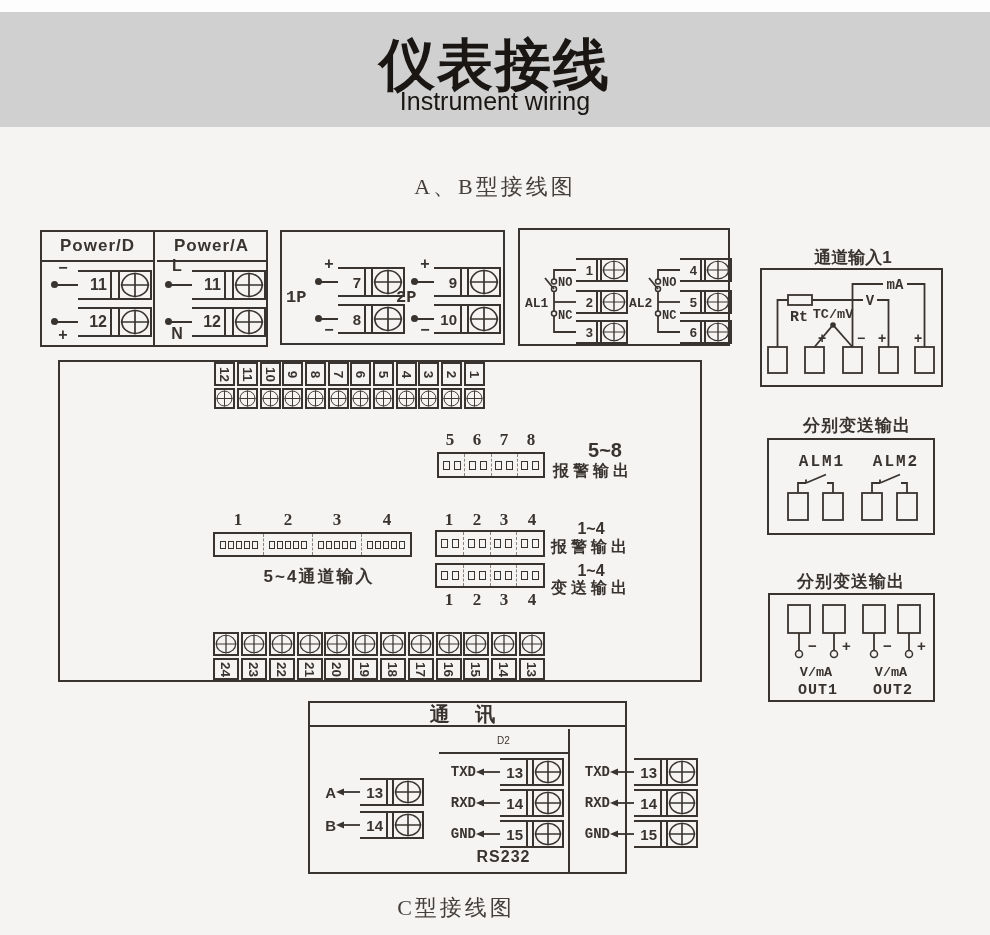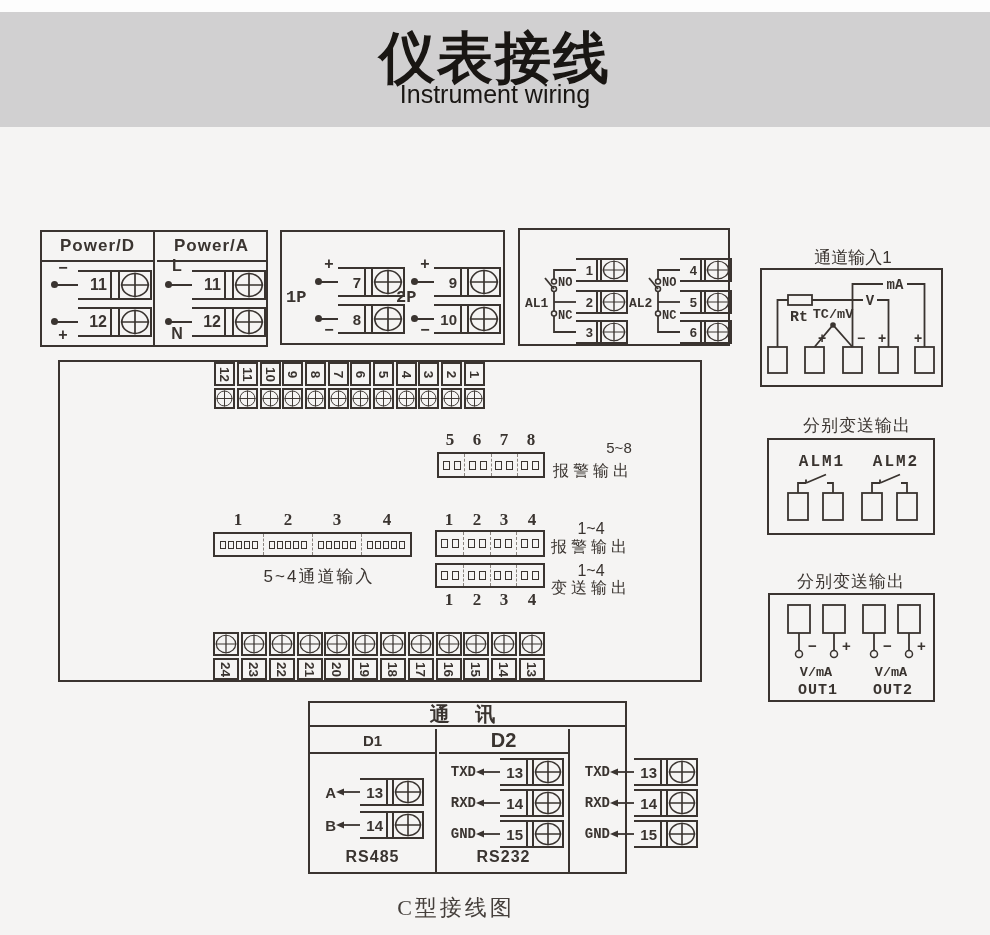--- a/index.html
+++ b/index.html
@@ -6,25 +6,25 @@
     --ink:#3a3430;
     --dash:#8a847e;
     --band:#d1d0d1;
     --bg:#f5f4f3;
   }
   *{margin:0;padding:0;box-sizing:border-box}
   body{background:#ffffff;font-family:"Liberation Sans","DejaVu Sans",sans-serif;color:var(--ink)}
   .page{position:relative;width:990px;height:935px;background:var(--bg);overflow:hidden}
   .topstrip{position:absolute;top:0;left:0;right:0;height:12px;background:#fdfdfd}
   .band{position:absolute;top:12px;left:0;right:0;height:115px;background:var(--band);text-align:center}
-  .t1{padding-top:17px;font-size:56px;line-height:58px;font-weight:700;letter-spacing:2px;color:#191613}
+  .t1{padding-top:24px;font-size:56px;line-height:58px;font-weight:700;letter-spacing:2px;color:#191613}
   .t2{margin-top:-6px;font-size:25px;line-height:26px;font-weight:500;color:#191613}
   .sec-title{position:absolute;left:0;right:0;text-align:center;font-family:"Liberation Serif","DejaVu Serif",serif;font-size:22px;letter-spacing:3px;color:#453f3b}
   .box{position:absolute;border:2px solid var(--ink)}
-  .cap{position:absolute;transform:translateX(-50%);white-space:nowrap;font-weight:400}
+  .cap{position:absolute;transform:translateX(-50%);white-space:nowrap;font-weight:700}
   
   .ht{position:absolute;display:flex;align-items:stretch;border:2px solid var(--ink);border-left:none}
   .ht .n{display:flex;align-items:center;justify-content:flex-end;padding-right:3px;font-weight:600}
   .ht .s{border-left:2px solid var(--ink);border-right:2px solid var(--ink)}
   .ht .c{display:block}
   .ht .c svg{display:block;width:100%;height:100%}
   .ht30{height:30px}.ht30 .n{width:32px;font-size:16px}.ht30 .s{width:10px}.ht30 .c{width:30px}
   .ht67{height:30px}.ht67 .n{width:26px;font-size:15px}.ht67 .s{width:9px}.ht67 .c{width:30px}
   .ht52{height:24px}.ht52 .n{width:20px;font-size:13px}.ht52 .s{width:6px}.ht52 .c{width:24px}
   .htc{height:28px}.htc .n{width:26px;font-size:15px}.htc .s{width:8px}.htc .c{width:28px}
@@ -60,20 +60,21 @@
 <body>
 
 <div class="page">
   <div class="topstrip"></div>
 
   <div class="band">
     <div class="t1">仪表接线</div>
     <div class="t2">Instrument wiring</div>
   </div>
 
+  <div class="sec-title" style="top:172px">A、B型接线图</div>
 
   <div class="box" style="left:40px;top:230px;width:228px;height:117px">
     <div style="position:absolute;left:115px;top:0;right:0;height:100%">
       <div class="hdrline" style="height:30px;font-size:17px;font-weight:700;letter-spacing:1px">Power/A</div>
     </div>
     <div style="position:absolute;left:0;top:0;width:113px;height:100%;border-right:2px solid var(--ink)">
       <div class="hdrline" style="height:30px;font-size:17px;font-weight:700;letter-spacing:1px">Power/D</div>
     </div>
 
     <span class="sgn" style="left:12px;top:27px">−</span>
@@ -458,21 +459,21 @@
         </div>
       <div class="csec">
           <i class="sq"></i>
           <i class="sq"></i>
         </div>
       <div class="csec">
           <i class="sq"></i>
           <i class="sq"></i>
         </div>
     </div>
-    <span class="cap" style="left:559px;top:77px;font-size:15px">5~8</span>
+    <span class="cap" style="left:545px;top:77px;font-size:20px">5~8</span>
     <span class="cap" style="left:533px;top:99px;font-size:16px;letter-spacing:4px">报警输出</span>
 
     <span class="cnum" style="left:178px;top:148px">1</span>
     <span class="cnum" style="left:228px;top:148px">2</span>
     <span class="cnum" style="left:277px;top:148px">3</span>
     <span class="cnum" style="left:327px;top:148px">4</span>
     <div class="conn" style="left:153px;top:170px;width:199px;height:25px">
       <div class="csec five">
           <i class="sq"></i>
           <i class="sq"></i>
@@ -720,26 +721,22 @@
       <text class="stx" x="147" y="56" font-size="15">+</text>
       <text class="mtx" x="46" y="81" font-size="13.5" text-anchor="middle">V/mA</text>
       <text class="mtx" x="121" y="81" font-size="13.5" text-anchor="middle">V/mA</text>
       <text class="mtx" x="48" y="99" font-size="15" text-anchor="middle" letter-spacing="1">OUT1</text>
       <text class="mtx" x="123" y="99" font-size="15" text-anchor="middle" letter-spacing="1">OUT2</text>
     </svg>
   </div>
 
   <div class="box" style="left:308px;top:701px;width:319px;height:173px">
     <div class="hdrline" style="height:24px;font-size:20px;font-weight:700;letter-spacing:10px">通 讯</div>
-    <div style="position:absolute;left:0;top:26px;bottom:0;width:127px;border-right:2px solid var(--ink)">
-      <div class="hdrline" style="height:25px;font-size:15px;font-weight:700">D1</div>
-      <div style="position:absolute;bottom:6px;left:0;width:100%;text-align:center;font-weight:700;font-size:16px;letter-spacing:1px">RS485</div>
-    </div>
     <div style="position:absolute;left:129px;top:26px;bottom:0;width:131px;border-right:2px solid var(--ink)">
-      <div class="hdrline" style="height:25px;font-size:20px;font-weight:700">D2</div>
+      <div class="hdrline" style="height:25px;font-size:10px;font-weight:400">D2</div>
       <div style="position:absolute;bottom:6px;left:0;width:100%;text-align:center;font-weight:700;font-size:16px;letter-spacing:1px">RS232</div>
     </div>
 
     <div style="position:absolute;left:8px;top:75px;display:flex;align-items:center">
       <span style="width:18px;text-align:right;font-size:15px;font-weight:600">A</span>
       <svg width="24" height="10" viewBox="0 0 24 10">
           <path class="ln" d="M24,5 H7"></path>
           <polygon class="fc" points="0,5 8,1.6 8,8.4"></polygon>
         </svg>
       <div class="ht htc" style="position:relative">

